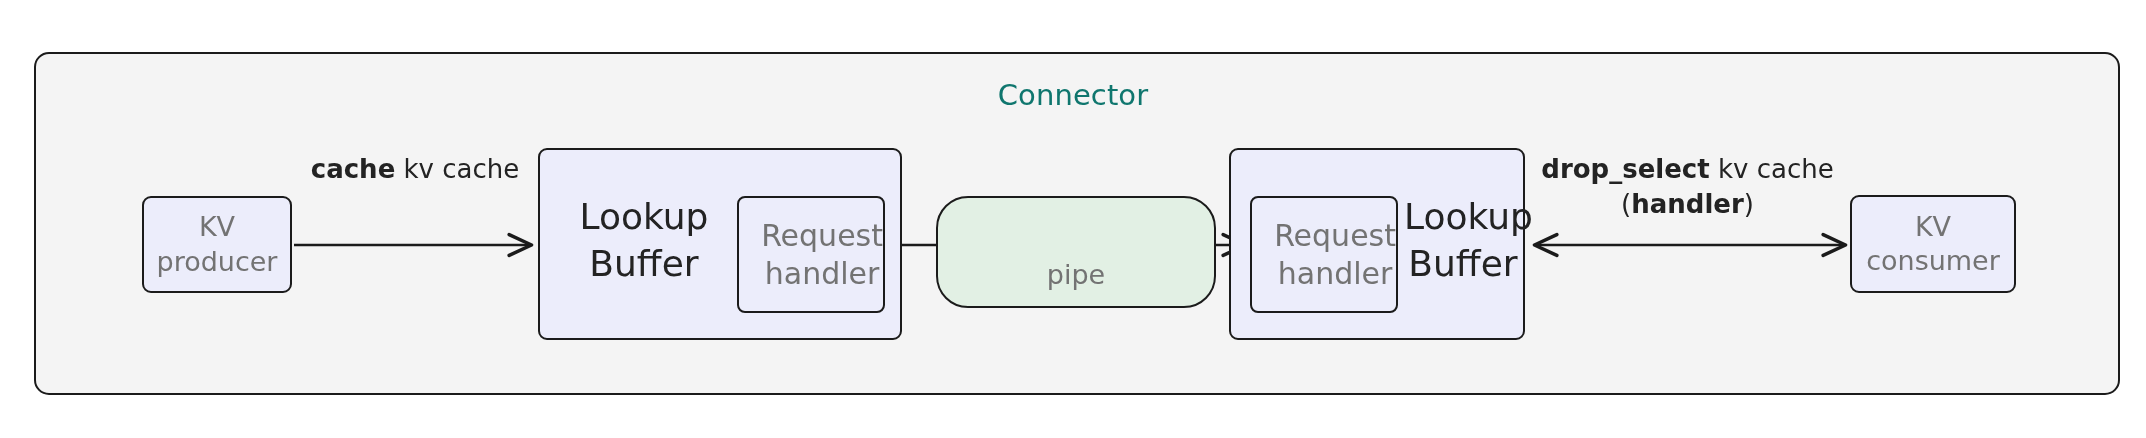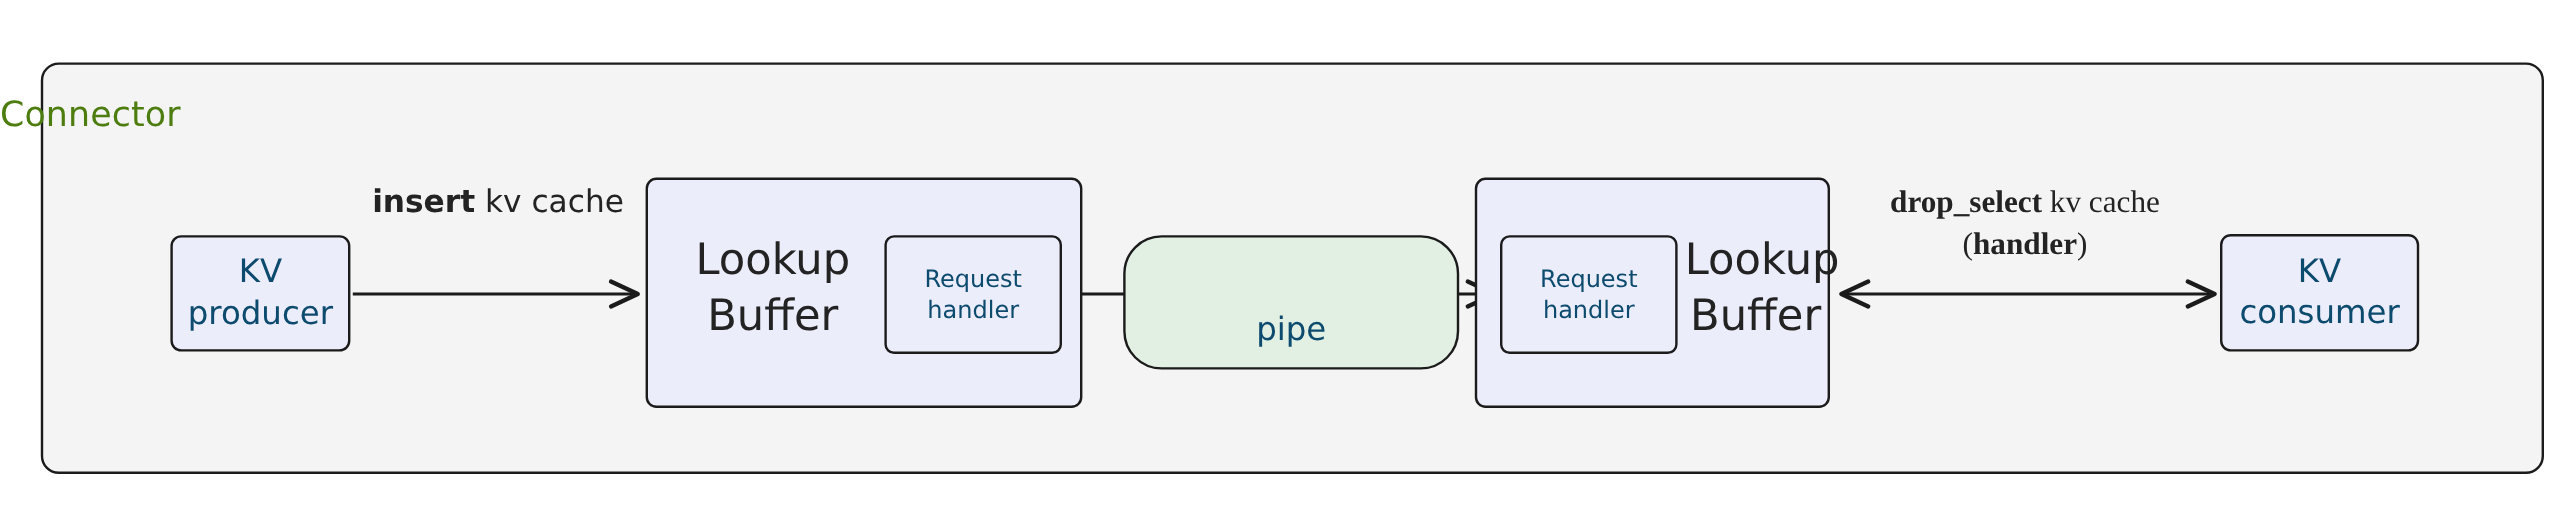--- a/index.html
+++ b/index.html
@@ -28,38 +28,38 @@
     box-sizing: border-box;
     background: #f4f4f4;
     border: 2.4px solid #1b1b1b;
     border-radius: 15px;
   }
   .connector-title {
     position: absolute;
     left: 0;
     top: 78px;
     width: 2146px;
-    text-align: left;
+    text-align: center;
     font-size: 29px;
-    color: #4d7c0f;
+    color: #0f766e;
     letter-spacing: 0.1px;
     white-space: nowrap;
   }
 
   
   .node {
     position: absolute;
     box-sizing: border-box;
     border: 2.4px solid #1b1b1b;
     border-radius: 9px;
     display: flex;
     align-items: center;
     justify-content: center;
     text-align: center;
-    color: #0c4a6e;
+    color: #737373;
     line-height: 1.26;
   }
   .node.blue  { background: #ecedfb; }
   .node.green { background: #e2f0e4; }
 
   .node-label { white-space: pre-line; }
 
   
   .kv-producer {
     left: 142px; top: 196px; width: 150px; height: 97px;
@@ -87,24 +87,25 @@
     line-height: 1.3;
     text-align: center;
     white-space: pre-line;
     top: 194px;
   }
   .lb-text-left  { left: 556px;  width: 176px; }
   .lb-text-right { left: 1404px; width: 118px; }
 
   
   .req-handler {
-    top: 196px; width: 148px; height: 99px;
-    font-size: 20px;
+    top: 196px; width: 148px; height: 117px;
+    font-size: 30px;
     border-radius: 8px;
     border-width: 2.2px;
+    justify-content: flex-end;
   }
   .req-left  { left: 737px;  }
   .req-right { left: 1250px; }
 
   
   .pipe {
     left: 936px; top: 196px; width: 280px; height: 112px;
     font-size: 27px;
     align-items: flex-end;
     padding-bottom: 14px;
@@ -126,21 +127,21 @@
     text-align: center;
     font-size: 26px;
     color: #232323;
     line-height: 1.33;
     white-space: nowrap;
   }
   .edge-label b { font-weight: 700; }
   .edge-label .ln { display: block; }
 
   .label-insert { left: 292px;  top: 152px; width: 246px; }
-  .label-drop   { left: 1525px; top: 152px; width: 325px; font-family: Liberation Serif, serif; }
+  .label-drop   { left: 1525px; top: 152px; width: 325px; }
 </style>
 </head>
 <body>
 
 <div id="stage">
 
   <div class="connector-box"></div>
   <div class="connector-title">Connector</div>
 
   <svg class="arrow-svg" viewBox="0 0 2146 438" xmlns="http://www.w3.org/2000/svg">
@@ -187,21 +188,21 @@
 handler</span>
   </div>
 
   <div class="node blue kv-consumer">
     <span class="node-label">KV
 consumer</span>
   </div>
 
   <div class="edge-label label-insert">
     <span class="ln">
-      <b>insert</b><span> kv cache</span>
+      <b>cache</b><span> kv cache</span>
     </span>
   </div>
 
   <div class="edge-label label-drop">
     <span class="ln">
       <b>drop_select</b><span> kv cache</span>
     </span>
     <span class="ln">
       <span>(</span><b>handler</b><span>)</span>
     </span>

